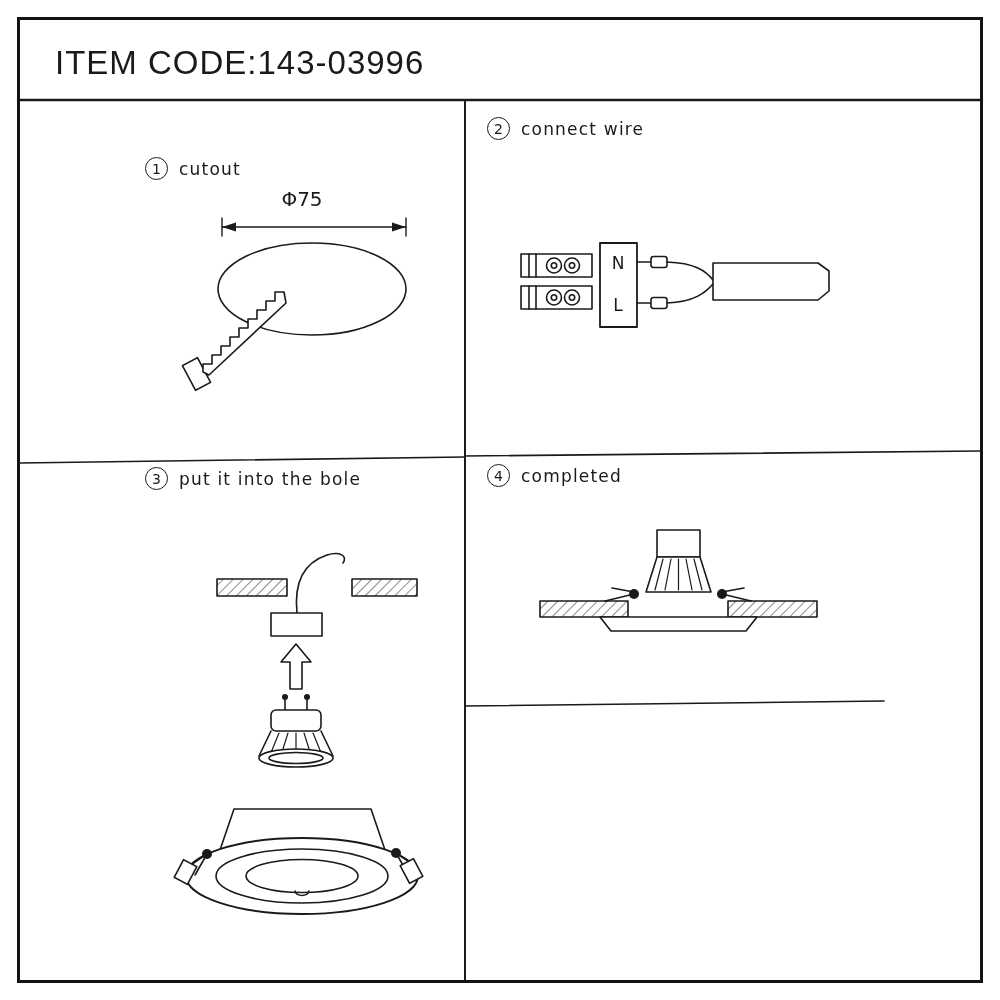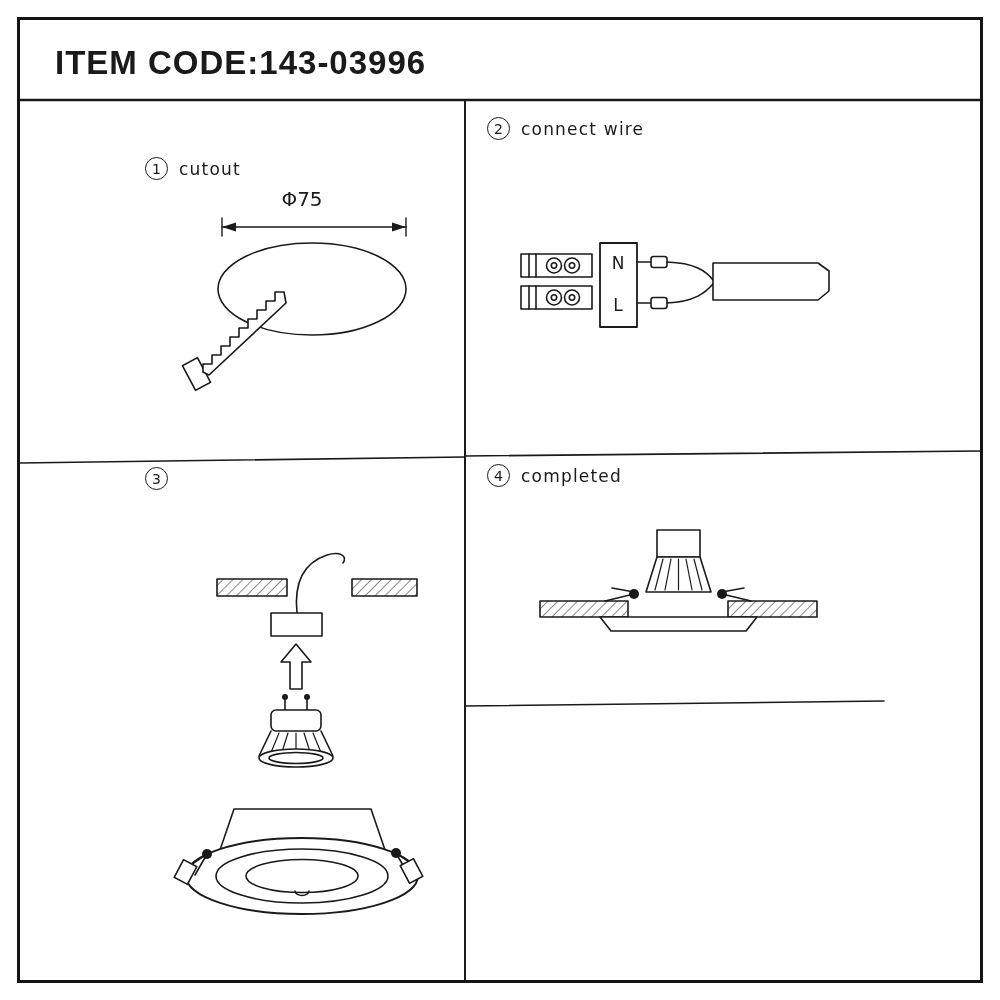--- a/index.html
+++ b/index.html
@@ -7,21 +7,21 @@
     position:relative;width:1000px;height:1000px;background:#ffffff;
     font-family:"DejaVu Sans",sans-serif;color:#1a1a1a;overflow:hidden;
   }
   .frame{
     position:absolute;left:17px;top:17px;width:966px;height:966px;
     border:3px solid #141414;box-sizing:border-box;pointer-events:none;
   }
   .title{
     position:absolute;left:55px;top:44px;
     font-family:"Liberation Sans","DejaVu Sans",sans-serif;
-    font-size:33px;font-weight:bold;letter-spacing:1px;white-space:nowrap;
+    font-size:33px;font-weight:normal;letter-spacing:1px;white-space:nowrap;
   }
   .art{position:absolute;left:0;top:0;width:1000px;height:1000px;}
   .step{position:absolute;display:flex;align-items:center;gap:11px;}
   .badge{
     width:23px;height:23px;border:1.6px solid #1a1a1a;border-radius:50%;
     display:flex;align-items:center;justify-content:center;
     font-size:14px;line-height:1;flex:0 0 auto;box-sizing:border-box;
   }
   .lbl{font-size:17px;letter-spacing:1.2px;white-space:nowrap;}
   #step1{left:145px;top:157px;}
@@ -155,20 +155,21 @@
     <span class="lbl">cutout</span>
   </div>
 
   <div class="step" id="step2">
     <span class="badge">2</span>
     <span class="lbl">connect wire</span>
   </div>
 
   <div class="step" id="step3">
     <span class="badge">3</span>
+    <span class="lbl">put it into the bole</span>
   </div>
 
   <div class="step" id="step4">
     <span class="badge">4</span>
     <span class="lbl">completed</span>
   </div>
 
 </div>
 
 </body></html>

